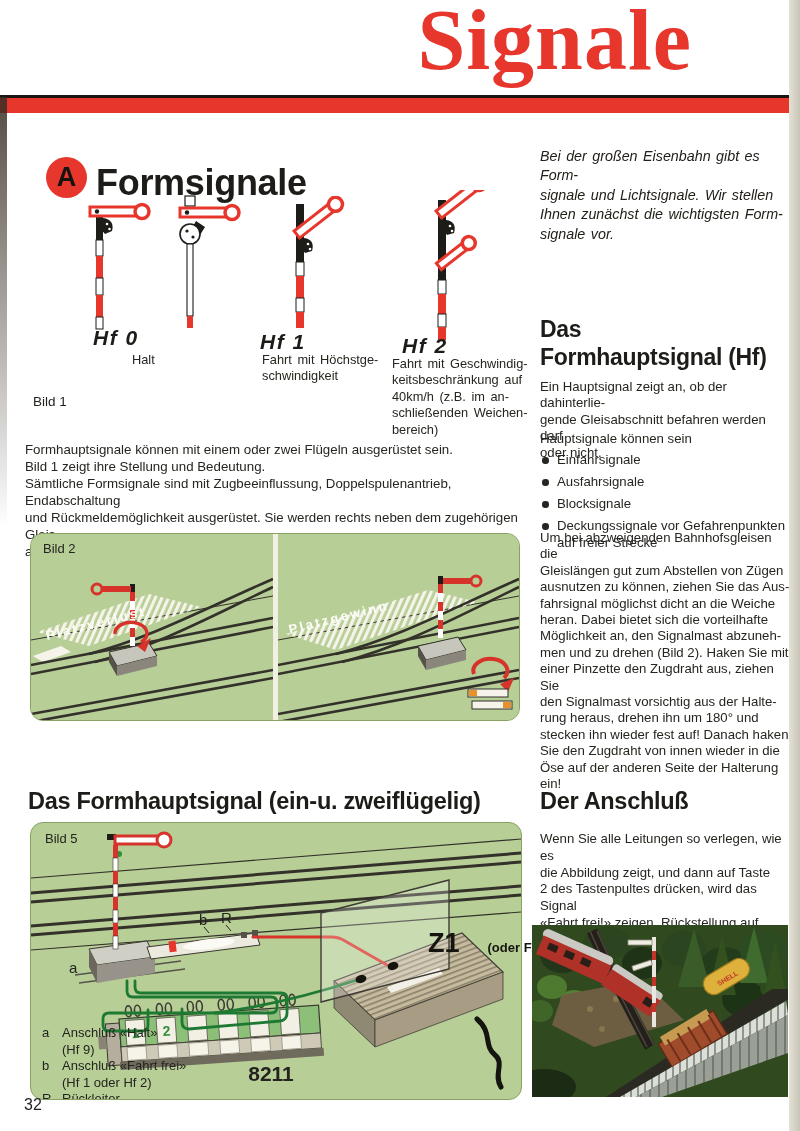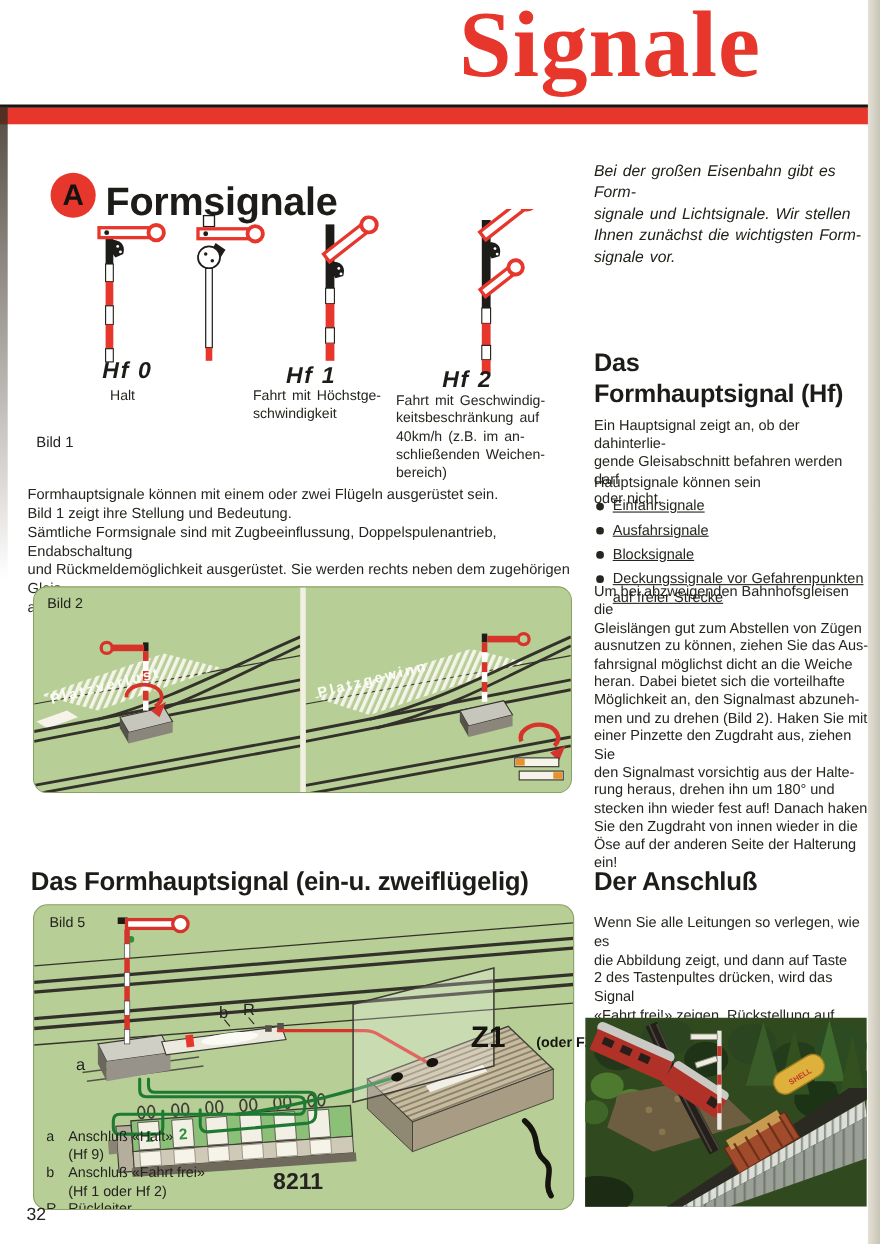--- a/index.html
+++ b/index.html
@@ -3,25 +3,25 @@
 <meta charset="utf-8">
 <style>
   html,body{margin:0;padding:0;background:#f1eee2;}
   #page{position:relative;width:800px;height:1131px;background:#ffffff;overflow:hidden;
         font-family:"Liberation Sans",sans-serif;color:#26251f;}
   .abs{position:absolute;}
   .pre{white-space:pre-line;}
   .body-txt{font-size:13.3px;line-height:17px;}
   .rcol-txt{font-size:13.2px;line-height:16.4px;}
   .h-big{font-weight:700;color:#1d1c18;letter-spacing:-0.3px;}
-  .caption{font-size:12.8px;line-height:16.4px;word-spacing:2px;}
+  .caption{font-size:12.8px;line-height:16.4px;word-spacing:2px;margin-left:32px;}
   .hf-code{font-style:italic;font-weight:700;font-size:21px;letter-spacing:1.5px;color:#1d1c18;}
   .fig-label{font-size:13px;color:#24231f;}
   ul.bullets{list-style:none;margin:0;padding:0;}
-  ul.bullets li{position:relative;padding-left:17px;margin-bottom:5.5px;font-size:13.2px;line-height:16.5px;white-space:pre-line;text-decoration:underline;}
+  ul.bullets li{position:relative;padding-left:17px;margin-bottom:5.5px;font-size:13.2px;line-height:16.5px;white-space:pre-line;}
   ul.bullets li::before{content:"";position:absolute;left:2px;top:5px;width:6.5px;height:6.5px;border-radius:50%;background:#26251f;}
   .panel{background:#b7cf97;border:1px solid #88a263;border-radius:13px;overflow:hidden;}
   .z1label{font-weight:700;color:#15140f;}
 </style>
 </head>
 <body>
 
 <div id="page">
 
   <div class="abs" style="top:-10px;right:108px;font-family:'Liberation Serif',serif;font-weight:700;font-size:86px;color:#e7362c;letter-spacing:1px;">Signale</div>

